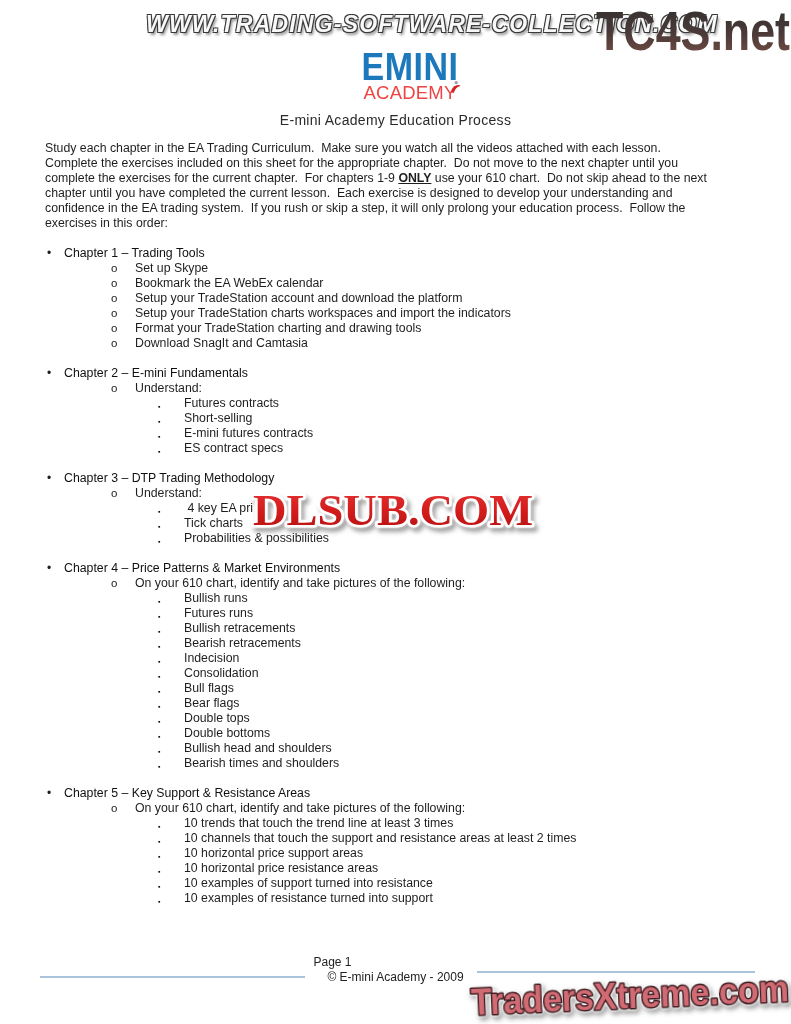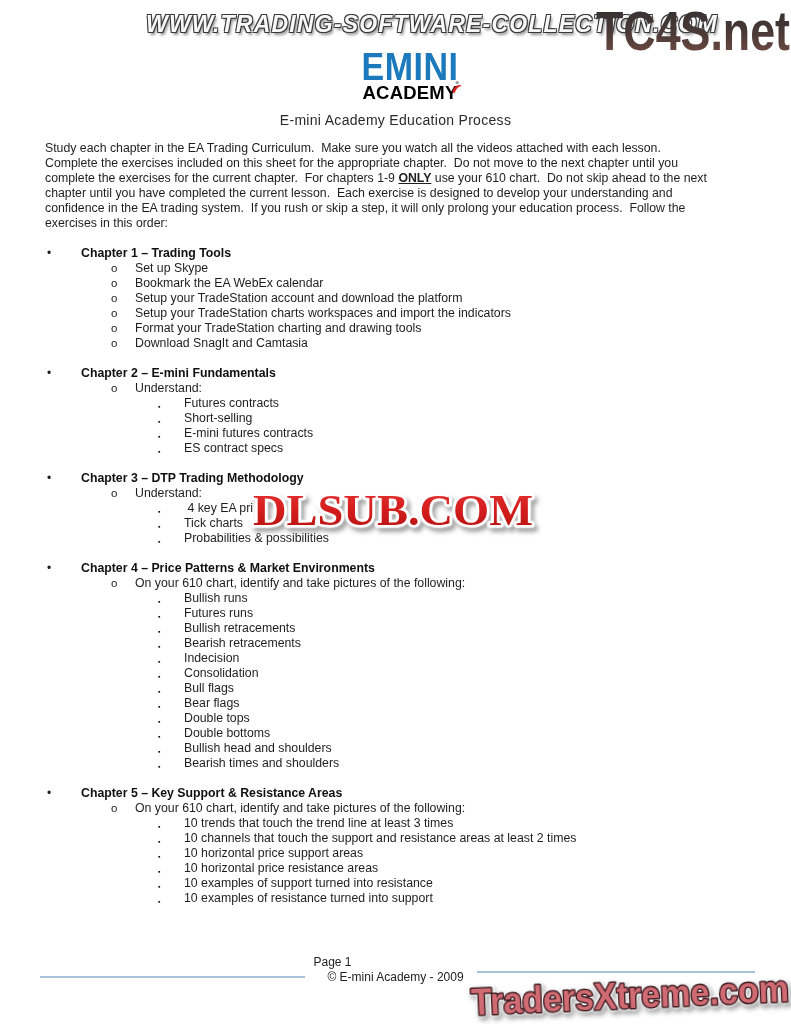--- a/index.html
+++ b/index.html
@@ -26,41 +26,41 @@
   
   .tc4s{position:absolute;top:0;right:-2px;z-index:6;}
   
   .logo{position:absolute;top:50px;left:354px;width:112px;text-align:center;z-index:2;}
   .logo .emini{
     font-weight:bold;font-size:34px;line-height:30px;letter-spacing:0.5px;
     color:#1b79bc;display:block;transform:scaleY(1.12);transform-origin:top center;
   }
   .logo .academy{
     position:relative;display:inline-block;
-    font-weight:bold;font-size:18.5px;line-height:17px;letter-spacing:0.2px;
-    color:#000000;margin-top:4px;
+    font-weight:normal;font-size:18.5px;line-height:17px;letter-spacing:0.2px;
+    color:#ef4444;margin-top:4px;
   }
   .logo .swoosh{position:absolute;right:-6px;top:-4px;}
   
   .doc-title{
     position:absolute;top:112px;left:0;width:100%;
     text-align:center;font-size:14px;letter-spacing:0.3px;color:#2a2a2a;
   }
   
   .intro{position:absolute;top:141px;left:45px;font-size:12.3px;line-height:15px;color:#1e1e1e;}
   .intro .pline{white-space:pre;height:15px;}
   .intro .em{font-weight:bold;text-decoration:underline;}
   
   .chapters{position:absolute;top:246px;left:0;width:791px;font-size:12.3px;line-height:15px;}
   .chapter{margin-bottom:15px;}
   .row{position:relative;height:15px;}
   .row .t{position:absolute;top:0;white-space:pre;}
   .row .b{position:absolute;top:0;}
   .row.l1 .b{left:47px;font-size:12px;}
-  .row.l1 .t{left:81px;font-weight:bold;color:#101010;}
+  .row.l1 .t{left:64px;font-weight:normal;color:#101010;}
   .row.l2 .b{left:111px;font-size:11.5px;top:0;color:#222;}
   .row.l2 .t{left:135px;}
   .row.l3 .b{left:158px;font-size:7px;top:3px;color:#111;}
   .row.l3 .t{left:184px;}
   
   .dlsub{
     position:absolute;left:247px;top:481px;z-index:10;
     filter:drop-shadow(0 0 1px #ffffff) drop-shadow(3px 4px 2px rgba(90,90,90,.55));
   }
   

